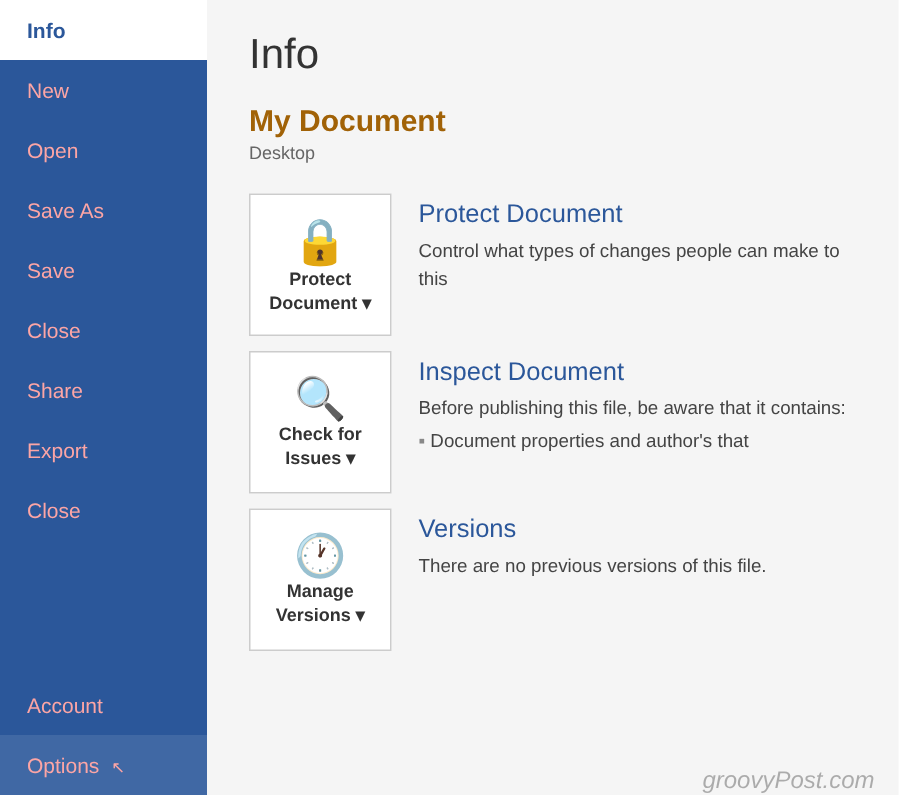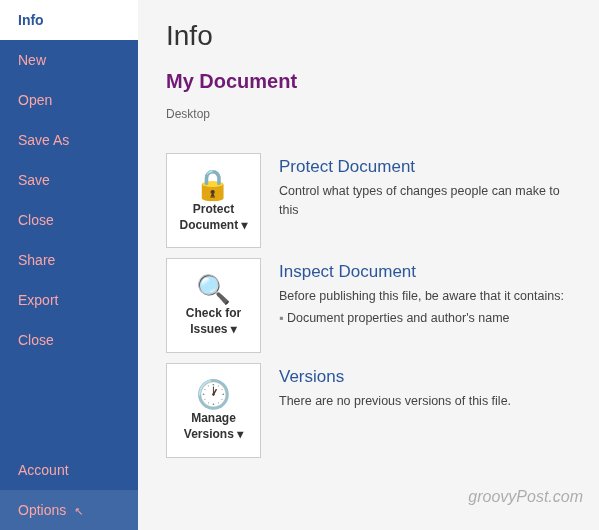--- a/index.html
+++ b/index.html
@@ -55,29 +55,29 @@
 
     .page-title {
       font-size: 28px;
       font-weight: 300;
       color: #333;
       margin-bottom: 18px;
     }
 
     .doc-name {
       font-size: 20px;
-      color: #701a75;
+      color: #a16207;
       font-weight: 600;
-      margin-bottom: 14px;
+      margin-bottom: 2px;
     }
 
     .doc-location {
       font-size: 12px;
       color: #666;
-      margin-bottom: 32px;
+      margin-bottom: 20px;
     }
 
     
     .info-card {
       display: flex;
       align-items: flex-start;
       margin-bottom: 10px;
       background: #f5f5f5;
     }
 
@@ -126,21 +126,21 @@
       margin-top: 3px;
     }
 
     .card-desc ul li::before {
       content: '▪ ';
       color: #888;
     }
 
     .watermark {
       position: absolute;
-      bottom: 24px;
+      bottom: 0;
       right: 16px;
       font-size: 16px;
       color: rgba(0,0,0,0.3);
       font-style: italic;
     }
 
     
     .icon-protect {
       color: #d4a020;
       font-size: 30px;
@@ -222,21 +222,21 @@
   <div class="info-card">
     <div class="card-icon-box">
       <div class="icon-inspect">🔍</div>
       <div class="card-label">Check for<br>Issues ▾</div>
     </div>
     <div class="card-content">
       <div class="card-title">Inspect Document</div>
       <div class="card-desc">
         <span>Before publishing this file, be aware that it contains:</span>
         <ul>
-          <li>Document properties and author's name</li>
+          <li>Document properties and author's that</li>
         </ul>
       </div>
     </div>
   </div>
 
   <div class="info-card">
     <div class="card-icon-box">
       <div class="icon-versions" style="font-size:28px; color:#aaa;">🕐</div>
       <div class="card-label">Manage<br>Versions ▾</div>
     </div>

